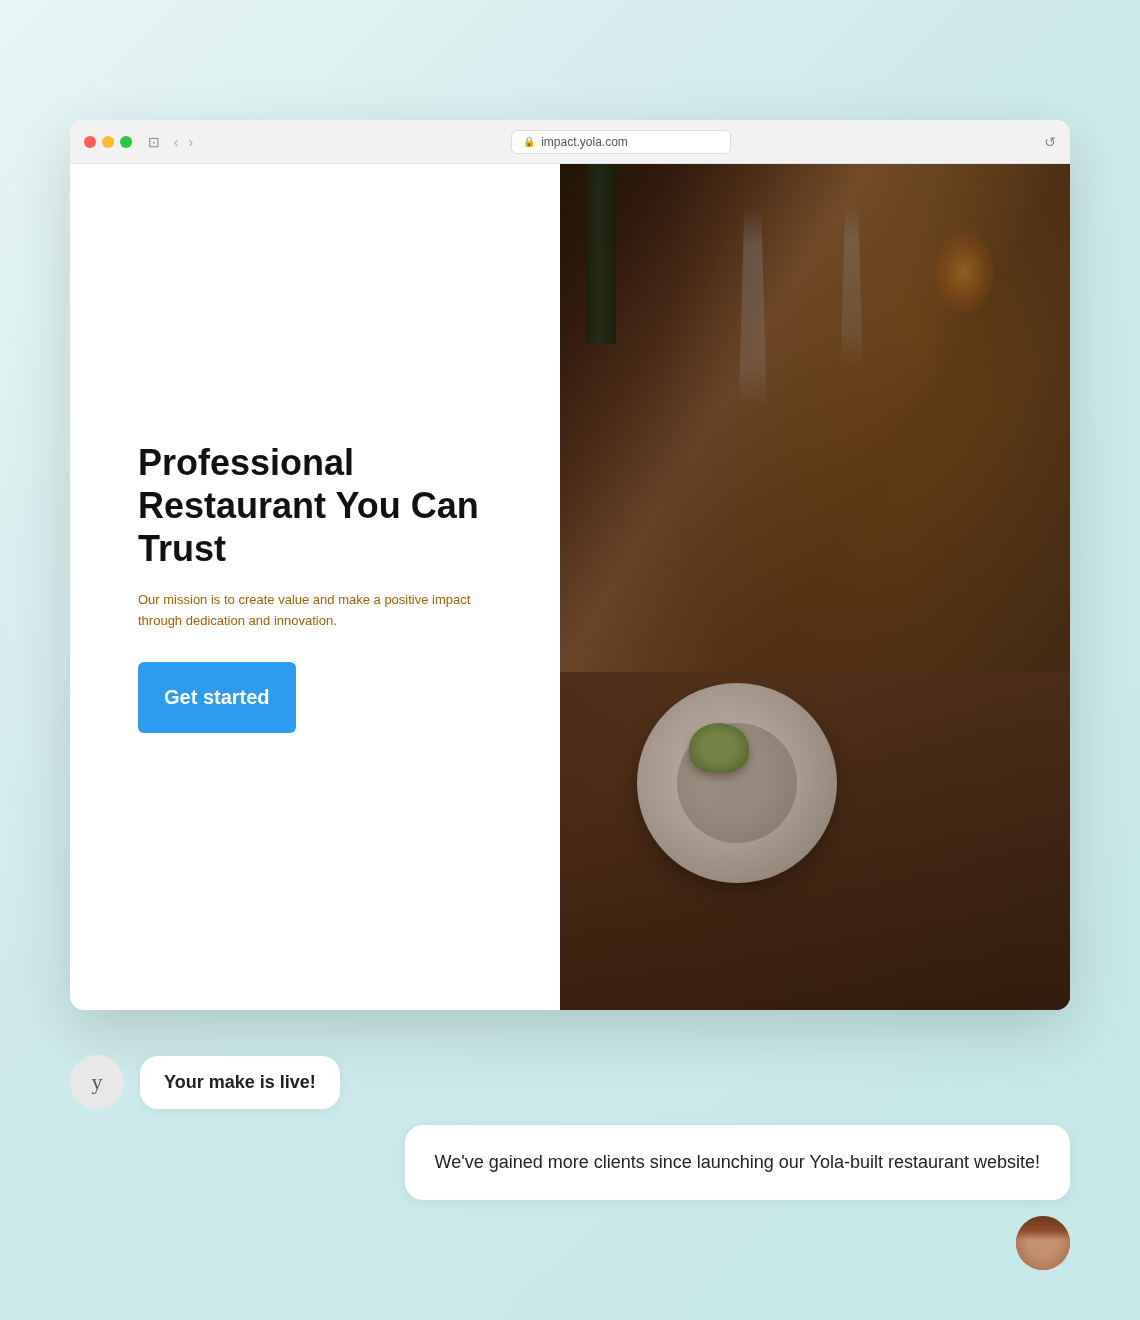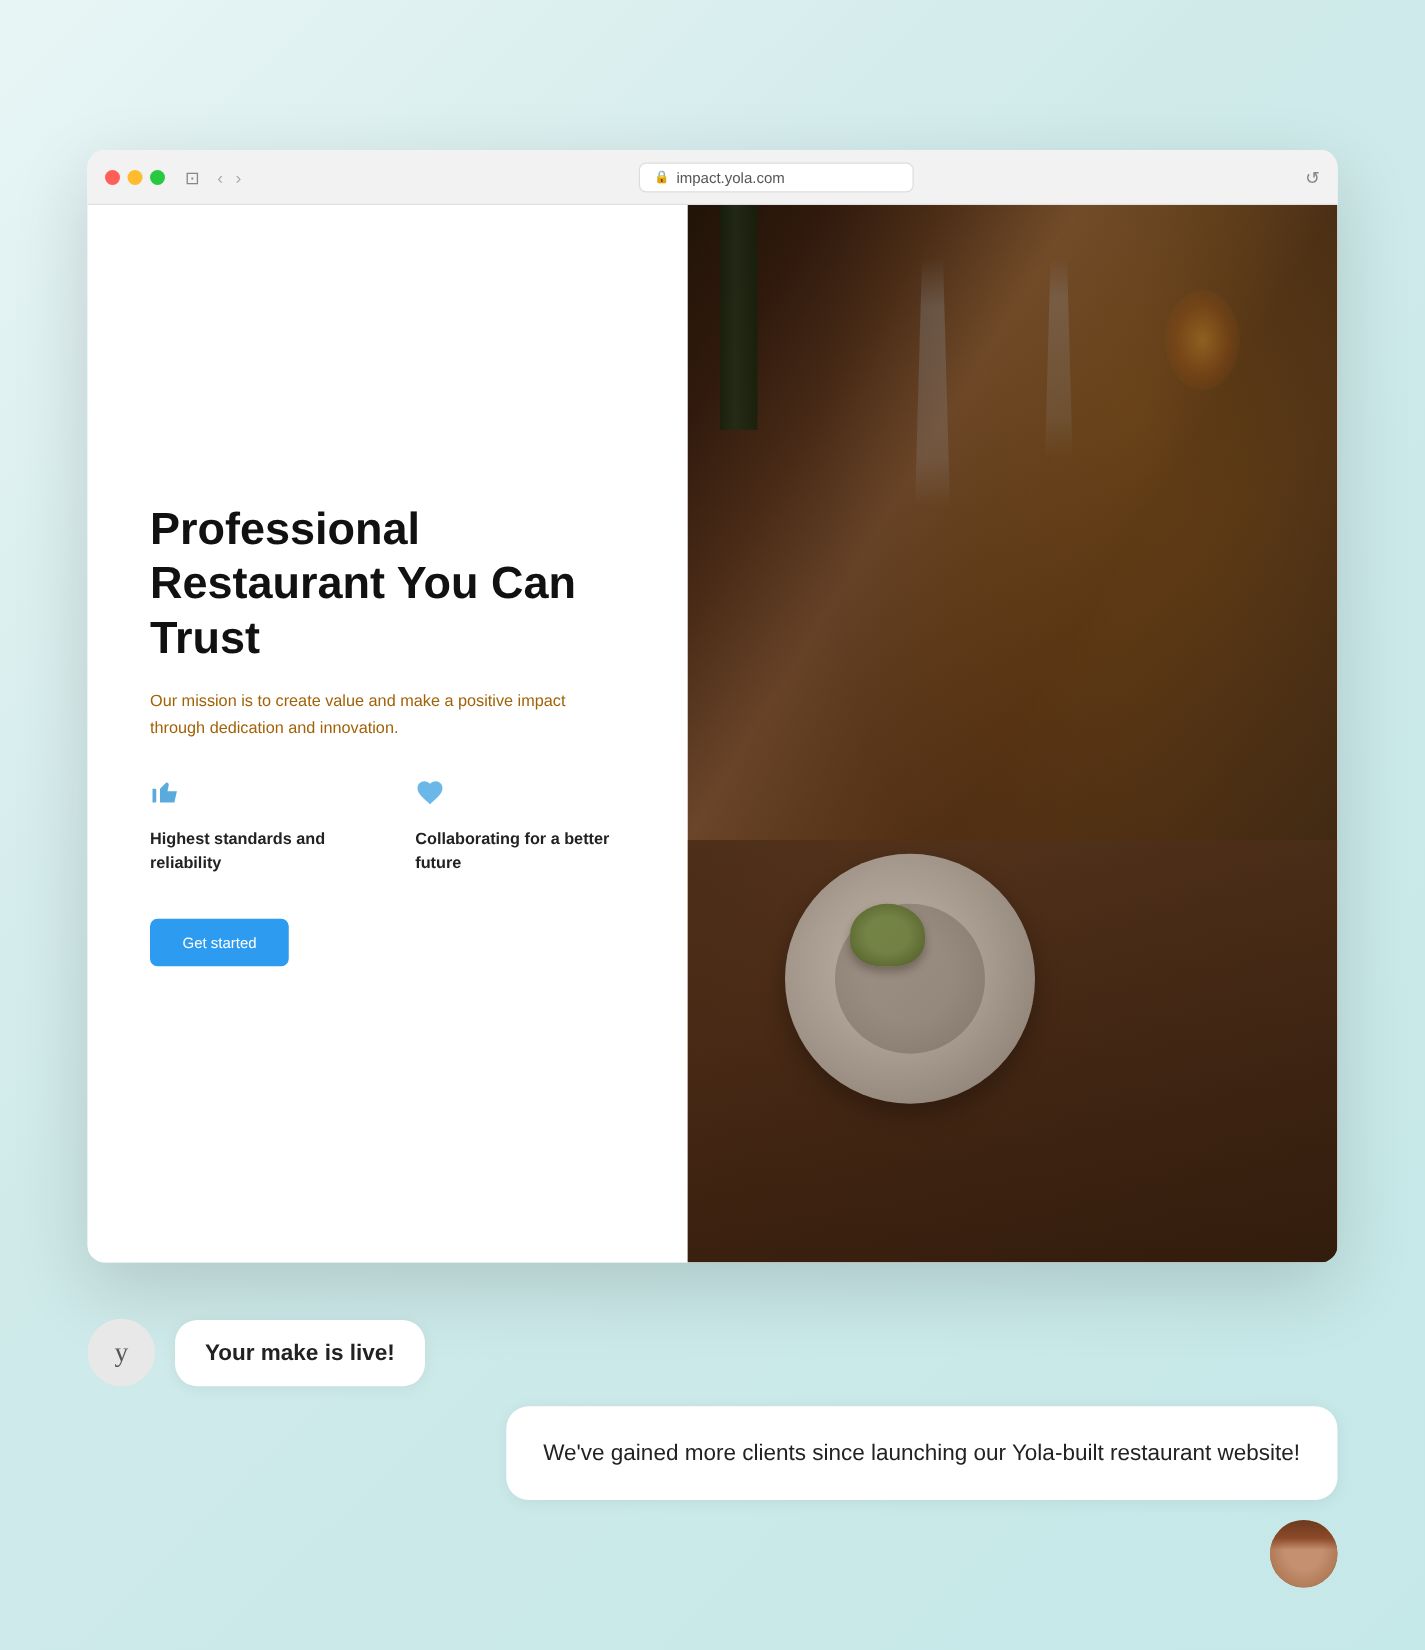--- a/index.html
+++ b/index.html
@@ -99,20 +99,21 @@
       height: calc(100% - 44px);
     }
 
     .left-panel {
       width: 48%;
       padding: 60px 50px;
       background: #fff;
       display: flex;
       flex-direction: column;
       justify-content: center;
+      margin-left: 18px;
     }
 
     .main-headline {
       font-size: 36px;
       font-weight: 800;
       color: #111;
       line-height: 1.2;
       margin-bottom: 20px;
     }
 
@@ -144,23 +145,23 @@
       font-size: 13px;
       font-weight: 700;
       color: #222;
       line-height: 1.4;
     }
 
     .cta-button {
       display: inline-block;
       background: #2d9bef;
       color: #fff;
-      font-size: 12px;
-      font-weight: 400;
-      padding: 12px 26px;
+      font-size: 20px;
+      font-weight: 700;
+      padding: 24px 26px;
       border-radius: 6px;
       border: none;
       cursor: pointer;
       align-self: flex-start;
     }
 
     .right-panel {
       width: 52%;
       overflow: hidden;
       position: relative;
@@ -403,38 +404,20 @@
     </div>
     <div class="refresh-btn">↺</div>
   </div>
 
   <div class="browser-content">
 
     <div class="left-panel">
       <h1 class="main-headline">Professional Restaurant You Can Trust</h1>
       <p class="sub-text">Our mission is to create value and make a positive impact through dedication and innovation.</p>
 
-      <div class="features-row">
-        <div class="feature-item">
-          <div class="feature-icon">
-            <svg width="24" height="24" viewBox="0 0 24 24" fill="#5aabdd">
-              <path d="M2 20h2a1 1 0 001-1V10a1 1 0 00-1-1H2v11zm18.5-9H14l.94-4.7A2 2 0 0013 4L8 9v11h11.5l2-9z"></path>
-            </svg>
-          </div>
-          <span class="feature-label">Highest standards and reliability</span>
-        </div>
-        <div class="feature-item">
-          <div class="feature-icon">
-            <svg width="24" height="24" viewBox="0 0 24 24" fill="#6bb8e8">
-              <path d="M12 21.35l-1.45-1.32C5.4 15.36 2 12.28 2 8.5 2 5.42 4.42 3 7.5 3c1.74 0 3.41.81 4.5 2.09C13.09 3.81 14.76 3 16.5 3 19.58 3 22 5.42 22 8.5c0 3.78-3.4 6.86-8.55 11.54L12 21.35z"></path>
-            </svg>
-          </div>
-          <span class="feature-label">Collaborating for a better future</span>
-        </div>
-      </div>
 
       <button class="cta-button">Get started</button>
     </div>
 
     <div class="right-panel">
       <div class="restaurant-image">
         <div class="table-surface"></div>
         <div class="wine-bottle"></div>
         <div class="glass1"></div>
         <div class="glass2"></div>

